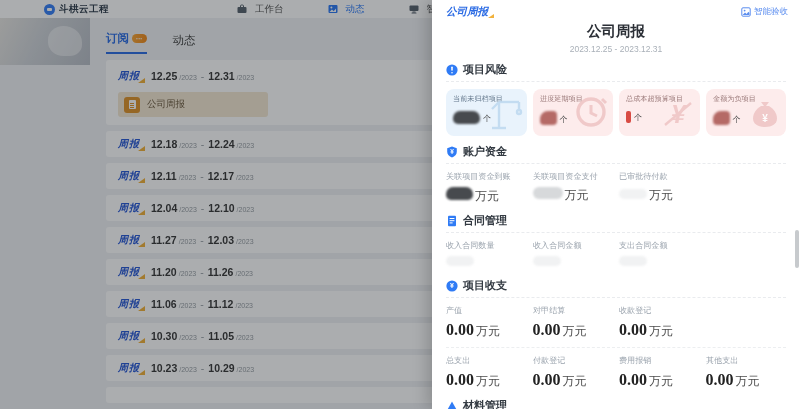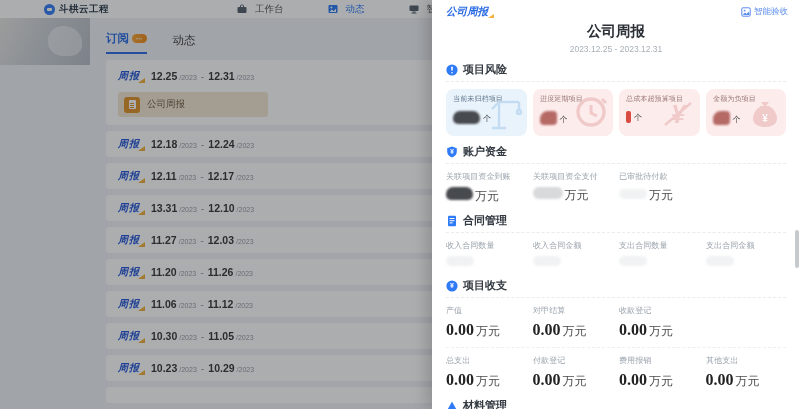--- a/index.html
+++ b/index.html
@@ -185,21 +185,21 @@
                 <s>-</s>
                 <b>12.17</b>
                 <i>/2023</i>
               </span>
     </div>
   </div>
           <div class="week">
     <div class="wrow">
       <span class="stamp">周报</span>
       <span class="wdate">
-                <b>13.31</b>
+                <b>12.04</b>
                 <i>/2023</i>
                 <s>-</s>
                 <b>12.10</b>
                 <i>/2023</i>
               </span>
     </div>
   </div>
           <div class="week">
     <div class="wrow">
       <span class="stamp">周报</span>
@@ -415,27 +415,20 @@
     </div>
   </div>
             <div class="stat">
     <div class="stat-label">收入合同金额</div>
     <div class="stat-value">
       <span class="blob blob-faint"></span>
 
     </div>
   </div>
             <div class="stat">
-    <div class="stat-label">支出合同数量</div>
-    <div class="stat-value">
-      <span class="blob blob-faint"></span>
-
-    </div>
-  </div>
-            <div class="stat">
     <div class="stat-label">支出合同金额</div>
     <div class="stat-value">
       <span class="blob blob-faint"></span>
 
     </div>
   </div>
           </div>
       </section>
 
       <section class="section">

